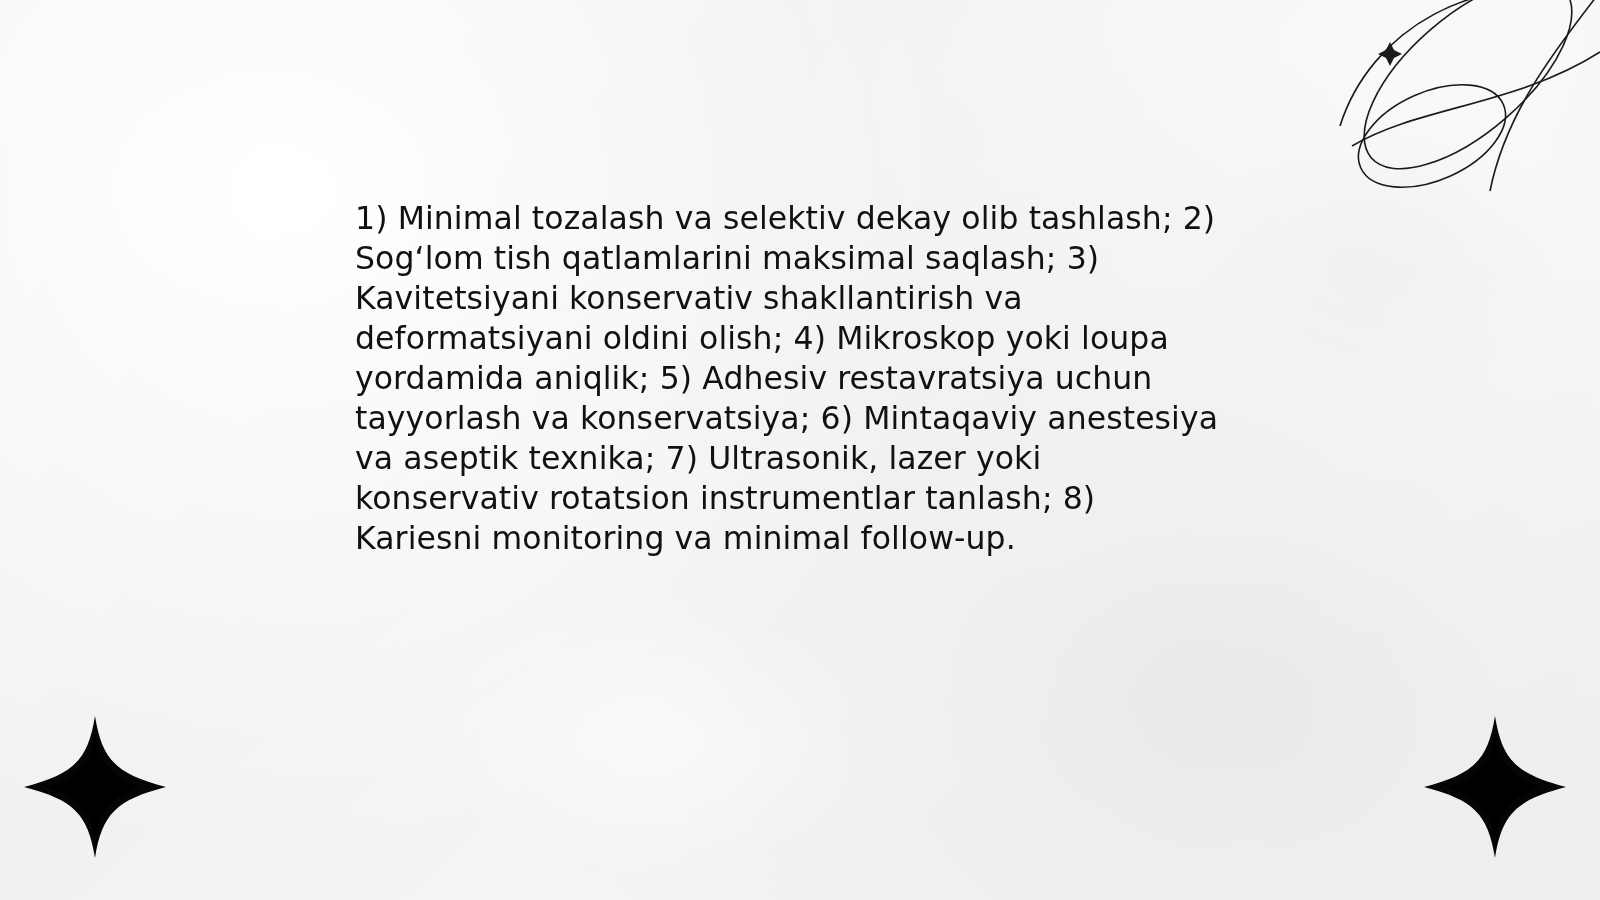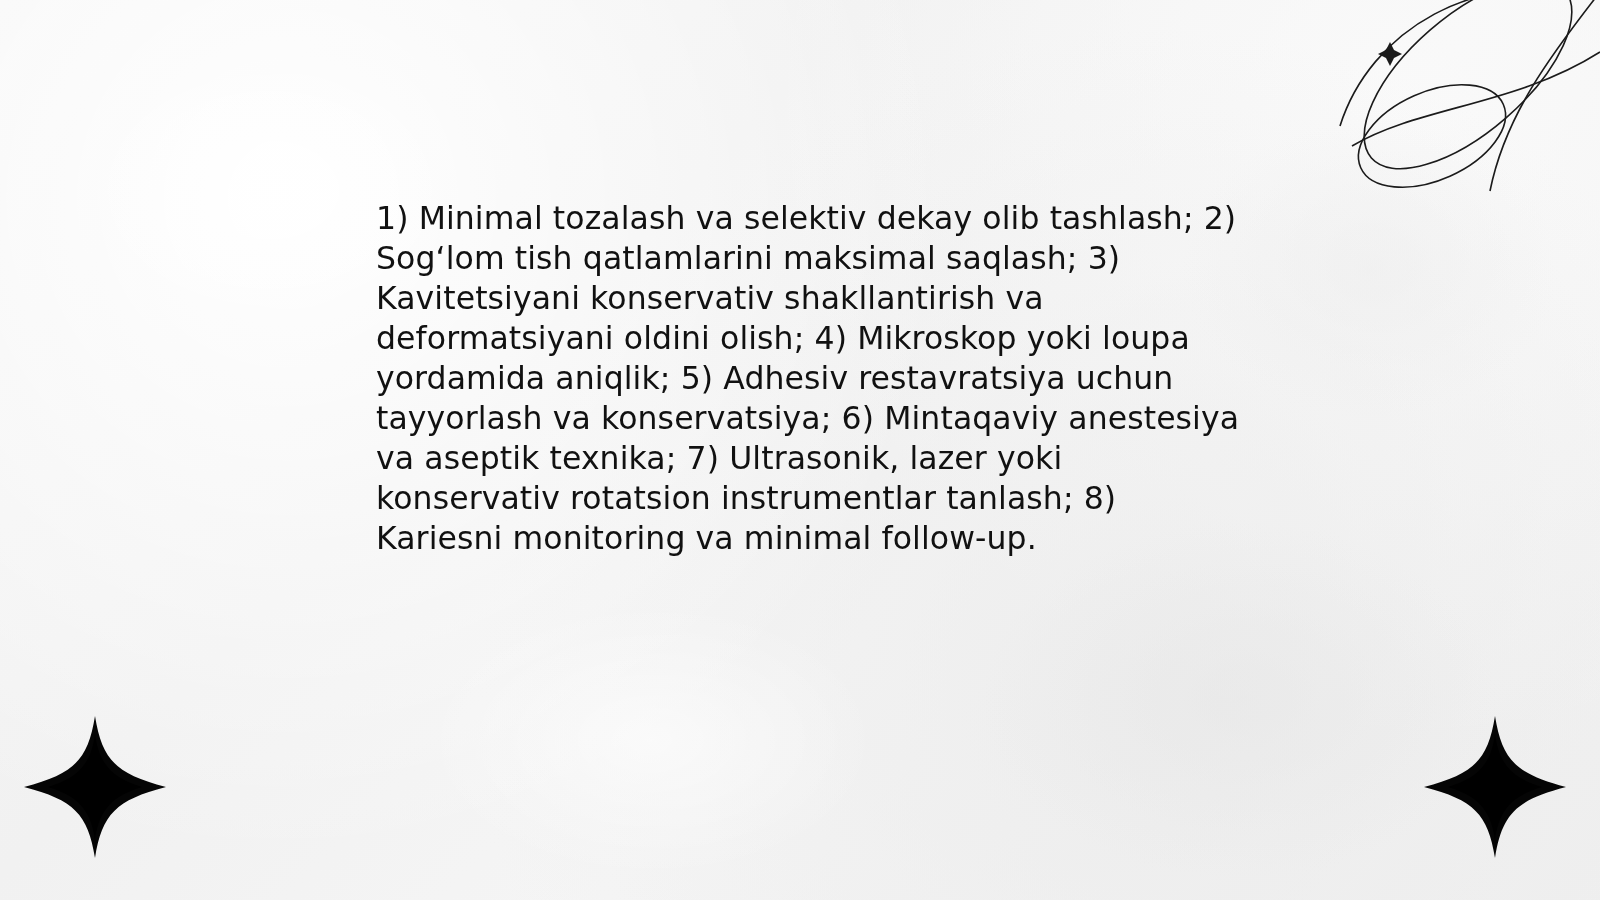--- a/index.html
+++ b/index.html
@@ -41,21 +41,20 @@
     position: absolute;
     left: 355px;
     top: 198px;
     width: 870px;
     font-size: 31.5px;
     line-height: 40px;
     color: #111111;
     letter-spacing: 0.1px;
     white-space: pre-wrap;
     font-family: "DejaVu Sans", sans-serif;
-    margin-left: 21px;
   }
 
   .deco-lines {
     position: absolute;
     right: 0;
     top: -14px;
     width: 300px;
     height: 300px;
     pointer-events: none;
   }

